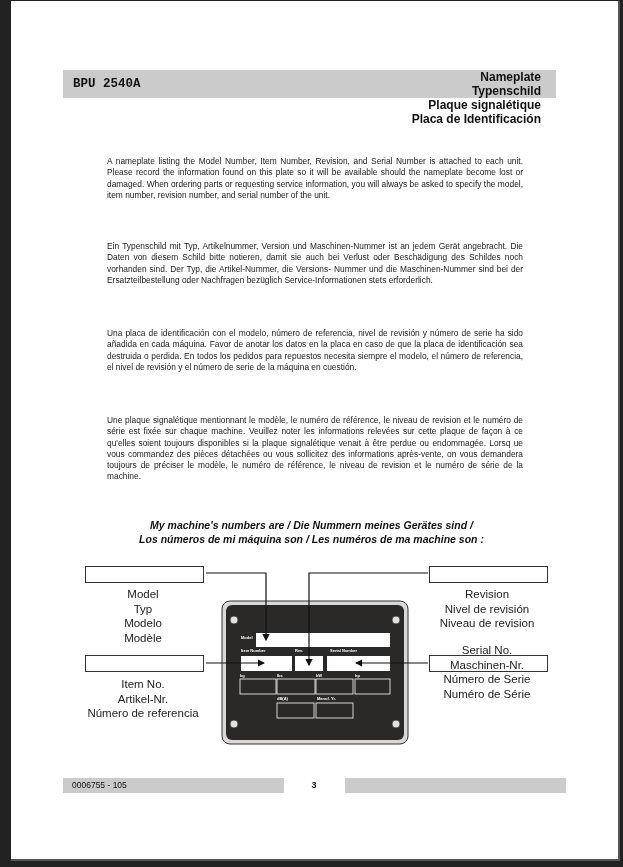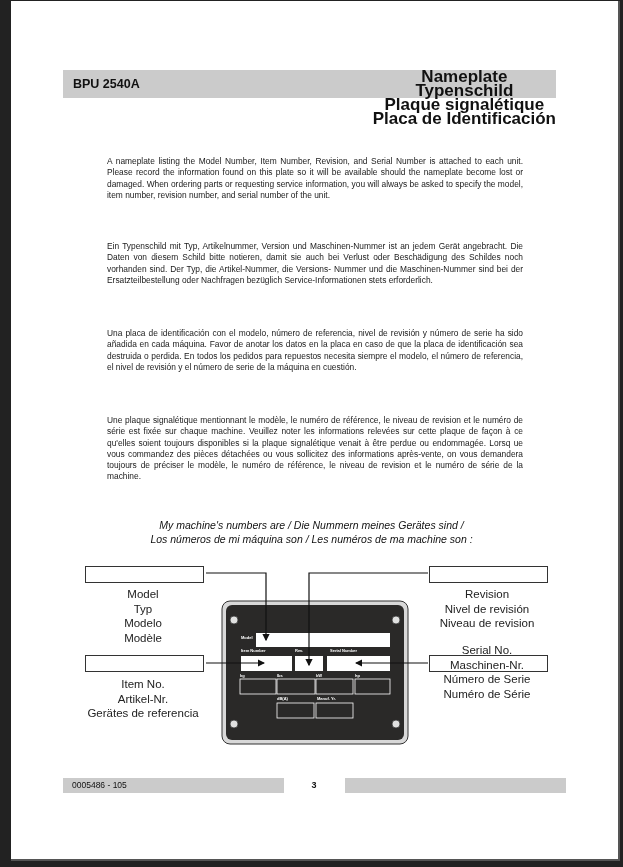--- a/index.html
+++ b/index.html
@@ -8,35 +8,35 @@
       font-family: "Liberation Sans", sans-serif; color: #111;
     }
     .page {
       position: absolute; left: 11px; top: 1px; width: 607px; height: 858px;
       background: #ffffff; border-right: 2px solid #555; border-bottom: 2px solid #555;
     }
     .hdr-bar {
       position: absolute; left: 63px; top: 70px; width: 493px; height: 28px; background: #cbcbcb;
     }
     .hdr-model {
-      position: absolute; left: 73px; top: 77px; font-size: 12.5px; font-weight: bold;
+      position: absolute; left: 73px; top: 77px; font-size: 12.5px; font-weight: bold; font-family: Liberation Mono, monospace;
     }
     .hdr-titles {
-      position: absolute; right: 67px; top: 70px; text-align: center; font-size: 17px; font-weight: bold; line-height: 14px;
+      position: absolute; right: 82px; top: 70px; text-align: right; font-size: 12px; font-weight: bold; line-height: 14px;
     }
     .para {
       position: absolute; left: 107px; width: 416px; font-size: 8.4px; line-height: 11.3px; text-align: justify; color: #1a1a1a;
     }
     .p1 { top: 156px; }
     .p2 { top: 241px; }
     .p3 { top: 328px; }
     .p4 { top: 415px; }
     .caption {
       position: absolute; left: 63px; width: 497px; top: 518px; text-align: center;
-      font-size: 10.5px; font-style: italic; font-weight: normal; line-height: 14px;
+      font-size: 10.5px; font-style: italic; font-weight: bold; line-height: 14px;
     }
     .fill-box {
       position: absolute; width: 117px; height: 15px; border: 1px solid #333; background: #fff;
     }
     .lbl {
       position: absolute; width: 150px; text-align: center; font-size: 11.5px; line-height: 14.5px; color: #222;
     }
     svg.diagram { position: absolute; left: 0; top: 0; }
     .footer-left {
       position: absolute; left: 63px; top: 778px; width: 221px; height: 15px; background: #cbcbcb;
@@ -129,25 +129,25 @@
   <div>Modèle</div>
 </div>
 <div class="lbl" style="left:412px;top:587px;">
   <div>Revision</div>
   <div>Nivel de revisión</div>
   <div>Niveau de revision</div>
 </div>
 <div class="lbl" style="left:68px;top:677px;">
   <div>Item No.</div>
   <div>Artikel-Nr.</div>
-  <div>Gerätes de referencia</div>
+  <div>Número de referencia</div>
 </div>
 <div class="lbl" style="left:412px;top:643px;">
   <div>Serial No.</div>
   <div>Maschinen-Nr.</div>
   <div>Número de Serie</div>
   <div>Numéro de Série</div>
 </div>
 
 <div class="footer-left"></div>
-<div class="footer-code">0005486 - 105</div>
+<div class="footer-code">0006755 - 105</div>
 <div class="footer-page">3</div>
 <div class="footer-right"></div>
 
 </body></html>

